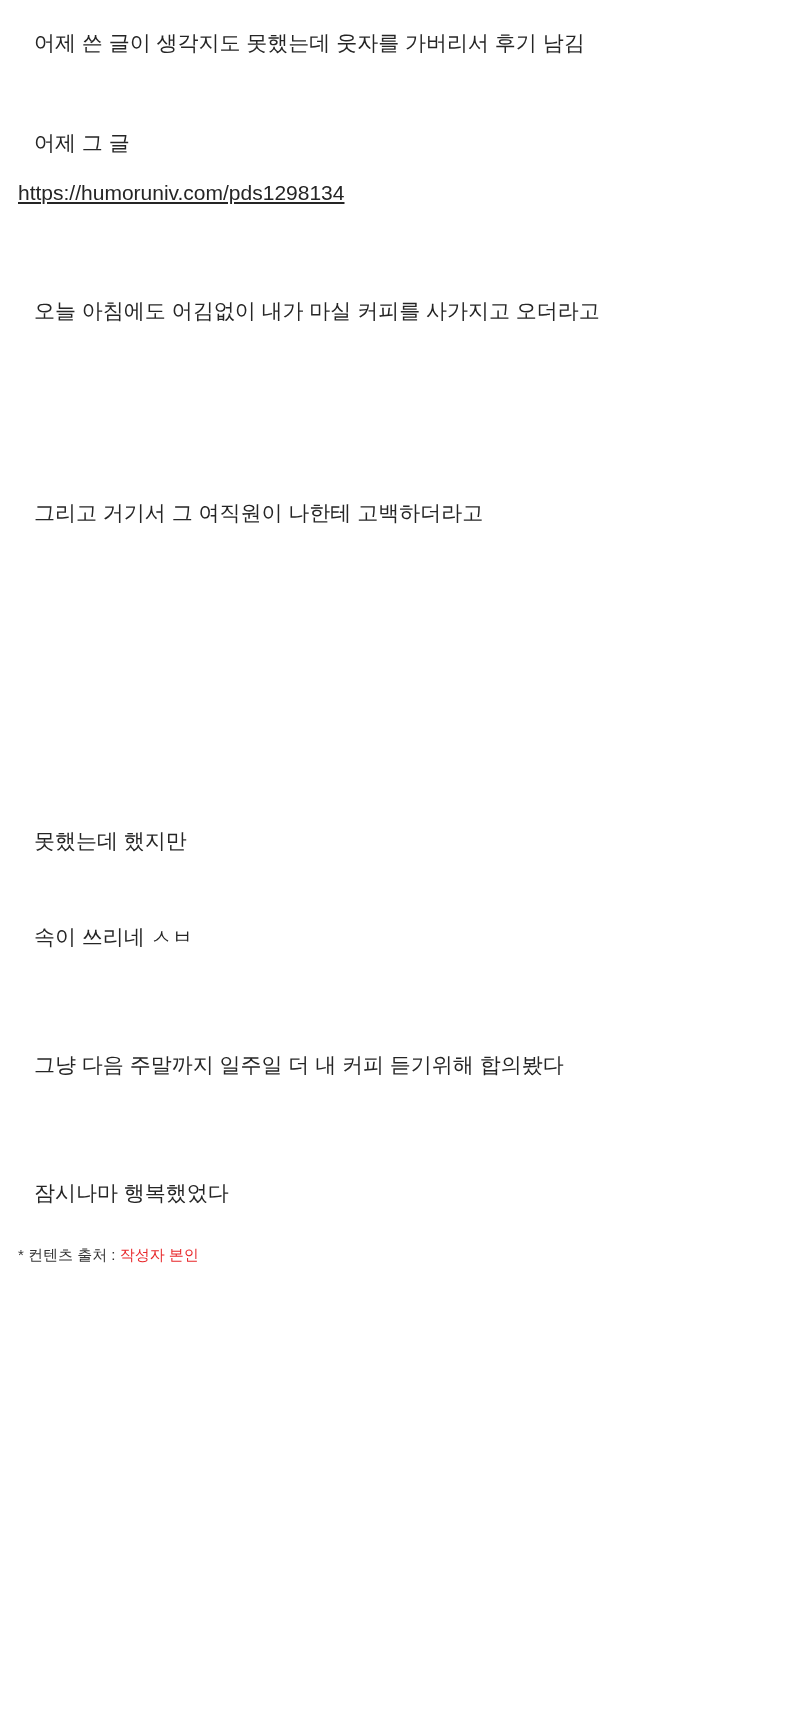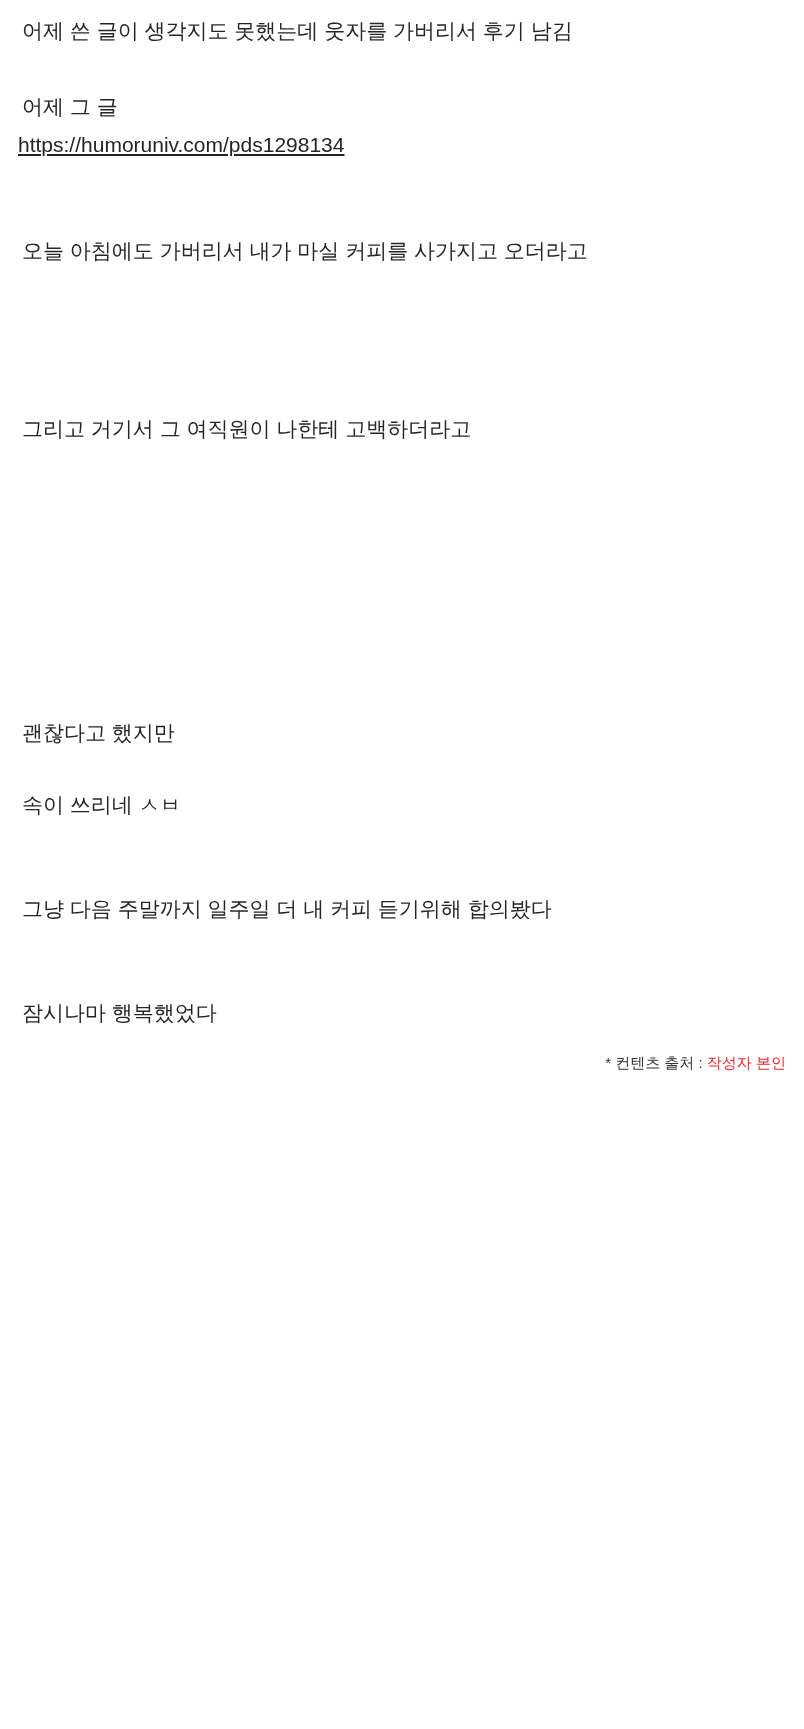--- a/index.html
+++ b/index.html
@@ -17,39 +17,39 @@
     width: 804px;
     min-height: 1729px;
     box-sizing: border-box;
     padding: 10px 18px 0 18px;
     position: relative;
   }
   .para {
     font-size: 21px;
     line-height: 1.62;
     color: #252525;
-    margin: 4px;
+    margin: 16px;
     white-space: pre-wrap;
     word-break: break-word;
   }
   .spacer-sm { height: 30px; }
   .spacer-md { height: 34px; }
   .spacer-lg { height: 52px; }
   .spacer-xl { height: 210px; }
   .spacer-xxl { height: 62px; }
   .link {
     font-size: 21px;
     line-height: 1.62;
     color: #252525;
     text-decoration: underline;
     display: inline-block;
     word-break: break-all;
   }
   .footer {
-    text-align: right;
+    text-align: left;
     font-size: 15px;
     color: #333333;
     padding: 18px 0 16px 0;
     line-height: 1.5;
   }
   .footer .source {
     color: #e8282b;
   }
 </style>
 </head>
@@ -59,36 +59,36 @@
 
   <p class="para">어제 쓴 글이 생각지도 못했는데 웃자를 가버리서 후기 남김</p>
   <div class="spacer-md"></div>
 
   <p class="para">어제 그 글</p>
   <a class="link" href="#">https://humoruniv.com/pds1298134</a>
   <div class="spacer-md"></div>
 
   <div class="spacer-md"></div>
 
-  <p class="para">오늘 아침에도 가버리서 내가 마실 커피를 사가지고 오더라고</p>
+  <p class="para">오늘 아침에도 어김없이 내가 마실 커피를 사가지고 오더라고</p>
   <div class="spacer-md"></div>
 
   <div class="spacer-md"></div>
 
   <div class="spacer-md"></div>
 
   <div class="spacer-md"></div>
 
   <p class="para">그리고 거기서 그 여직원이 나한테 고백하더라고</p>
 
   <div class="spacer-xl"></div>
 
   <div class="spacer-lg"></div>
 
-  <p class="para">괜찮다고 했지만</p>
+  <p class="para">못했는데 했지만</p>
   <div class="spacer-sm"></div>
 
   <p class="para">속이 쓰리네 ㅅㅂ</p>
   <div class="spacer-xxl"></div>
 
   <p class="para">그냥 다음 주말까지 일주일 더 내 커피 듣기위해 합의봤다</p>
   <div class="spacer-xxl"></div>
 
   <p class="para">잠시나마 행복했었다</p>
 

